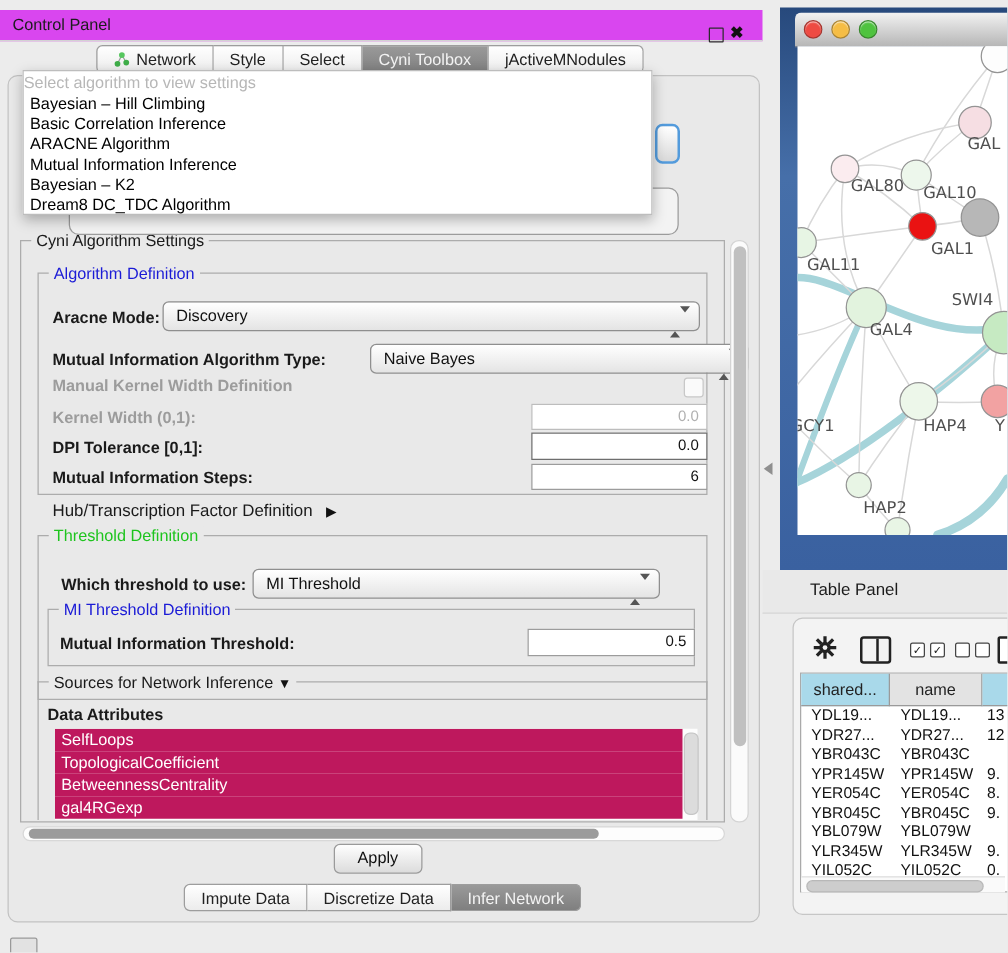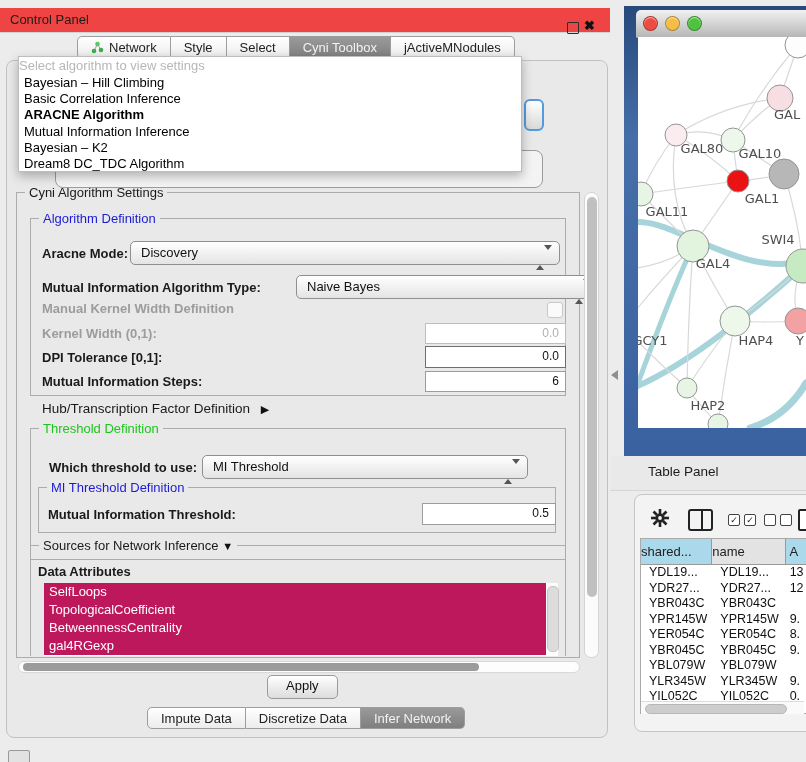--- a/index.html
+++ b/index.html
@@ -2,21 +2,21 @@
 <html><head>
 <meta charset="utf-8">
 <style>
   html,body{margin:0;padding:0;background:#ececec;}
   #screen{position:relative;width:806px;height:762px;background:#ececec;overflow:hidden;
           font-family:"Liberation Sans",sans-serif;color:#1a1a1a;}
   .abs{position:absolute;}
   .nowrap{white-space:nowrap;}
 
   
-  #cp-titlebar{left:0;top:8px;width:610px;height:24px;background:#ef4444;border-bottom:1px solid #d2d2d2;}
+  #cp-titlebar{left:0;top:8px;width:610px;height:24px;background:#d946ef;border-bottom:1px solid #d2d2d2;}
   #cp-title{left:10px;top:0;line-height:24px;font-size:13px;color:#1c1c1c;}
   #cp-float{left:567px;top:14px;width:10px;height:10px;border:1.6px solid #2c2c2c;border-radius:1px;}
   #cp-close{left:584px;top:10px;font-size:13px;font-weight:bold;color:#111;}
 
   .tabbar{display:flex;}
   #tabbar{left:77px;top:36px;height:23px;}
   #bottom-tabbar{left:147px;top:707px;height:22px;}
   .seg{display:flex;align-items:center;gap:5px;padding:0 13px;font-size:13px;color:#222;
        background:linear-gradient(#ffffff,#ececec);border:1px solid #9d9d9d;border-left:none;cursor:default;}
   .tabbar .seg:first-child{border-left:1px solid #9d9d9d;border-radius:5px 0 0 5px;}
@@ -30,21 +30,21 @@
   
   #remnant{left:55px;top:150px;width:486px;height:36px;border:1.5px solid #9c9c9c;border-radius:8px;background:#f3f3f3;z-index:2;}
   #capsule{left:524px;top:99px;width:16px;height:28px;border:2.5px solid #539bdc;border-radius:6px;
            background:linear-gradient(#ffffff,#d9d9d9);z-index:2;}
 
   
   #popup{left:18px;top:56px;width:502px;height:114px;background:#ffffff;border:1px solid #bdbdbd;
          box-shadow:0 4px 10px rgba(0,0,0,.28);z-index:10;}
   #dd-placeholder{width:100%;text-align:left;font-size:13px;color:#b7b7b7;line-height:18px;height:18px;}
   .dd-item{font-size:13px;line-height:16.2px;height:16.2px;padding-left:5px;color:#000;}
-  .dd-item.bold{font-weight:bold;}
+  .dd-item.bold{font-weight:normal;}
 
   
   .grpbox{border:1px solid #acacac;box-sizing:border-box;background:transparent;}
   .grptitle{position:absolute;top:-8px;left:8px;background:#e9e9e9;padding:0 4px;font-size:13px;white-space:nowrap;}
   .t-blue{color:#1b1bd6;}
   .t-green{color:#1ec41e;}
   #settings-box{left:16px;top:192px;width:564px;height:466px;}
   #algdef-box{left:30px;top:218px;width:536px;height:178px;}
   #thr-box{left:30px;top:428px;width:536px;height:132px;}
   #mithr-box{left:38px;top:487px;width:518px;height:46px;}
@@ -108,21 +108,21 @@
   #tp-panel{left:634px;top:494px;width:180px;height:236px;background:#f3f3f3;border:1px solid #c6c6c6;border-radius:8px;}
   .colicon{left:688px;top:509px;width:21px;height:18px;border:2px solid #222;border-radius:3px;}
   .colicon span{position:absolute;left:50%;top:0;width:2px;height:100%;background:#222;}
   .chkpair{display:flex;gap:4px;}
   .mini-chk{width:10px;height:10px;border:1.6px solid #444;border-radius:2px;font-size:9px;line-height:10px;text-align:center;color:#222;background:#fff;}
   #docicon{left:798px;top:509px;width:14px;height:18px;border:2px solid #222;border-radius:2px;background:#fff;}
 
   #tbl{left:640px;top:538px;width:210px;height:176px;background:#fff;border:1px solid #aaa;box-sizing:border-box;}
   #thead{display:flex;height:26px;}
   .hcell{box-sizing:border-box;border-right:1px solid #9a9a9a;border-bottom:1px solid #9a9a9a;
-         font-size:13px;line-height:25px;background:#e3e3e3;color:#222;}
+         font-size:13px;line-height:25px;text-align:center;background:#e3e3e3;color:#222;}
   .hcell.hl{background:#a9d9ea;}
   #tbody{overflow:hidden;height:136px;}
   .trow{display:flex;height:15.5px;line-height:15.5px;font-size:12.5px;color:#111;}
   .cell{box-sizing:border-box;padding-left:8px;white-space:nowrap;overflow:hidden;}
   .c0{width:72px;} .c1{width:74px;} .c2{width:64px;padding-left:4px;}
   #tbl-hscroll{left:641px;top:701px;width:163px;height:12px;background:#fafafa;border-top:1px solid #ddd;}
   #tbl-hthumb{left:4px;top:1.5px;width:140px;height:8px;background:#cdcdcd;border:1px solid #b8b8b8;border-radius:5px;}
 </style>
 </head>
 <body>

